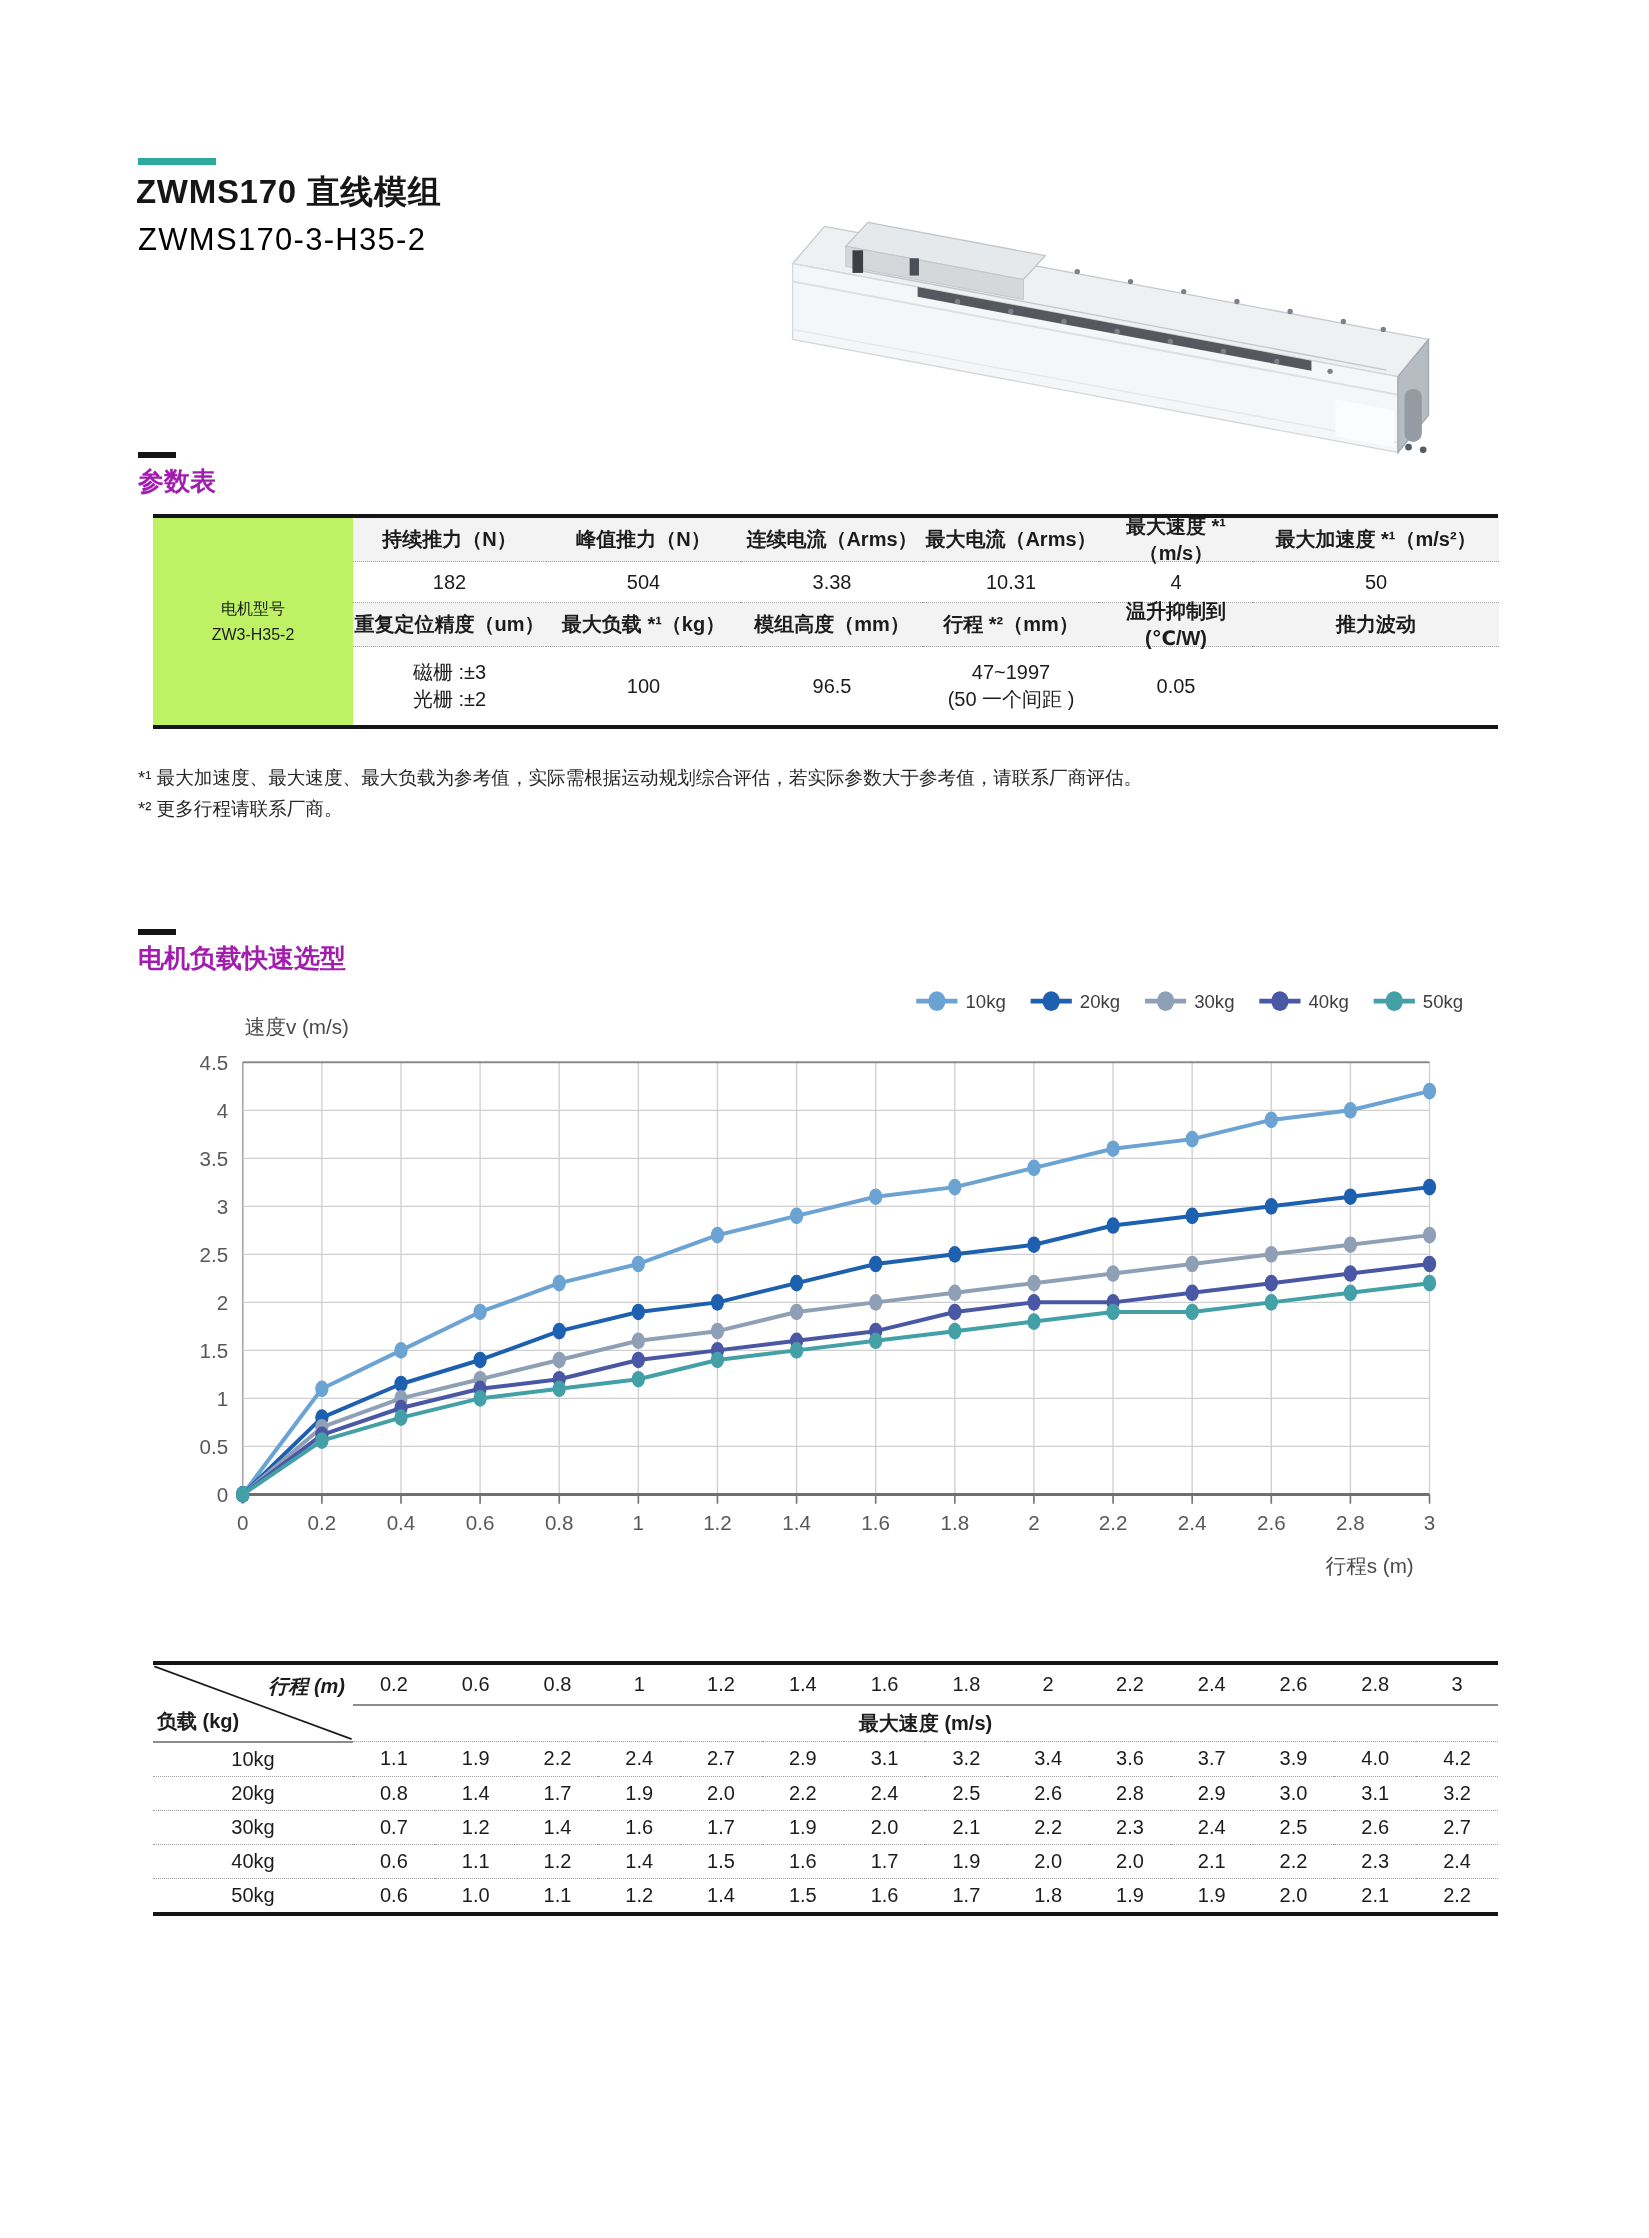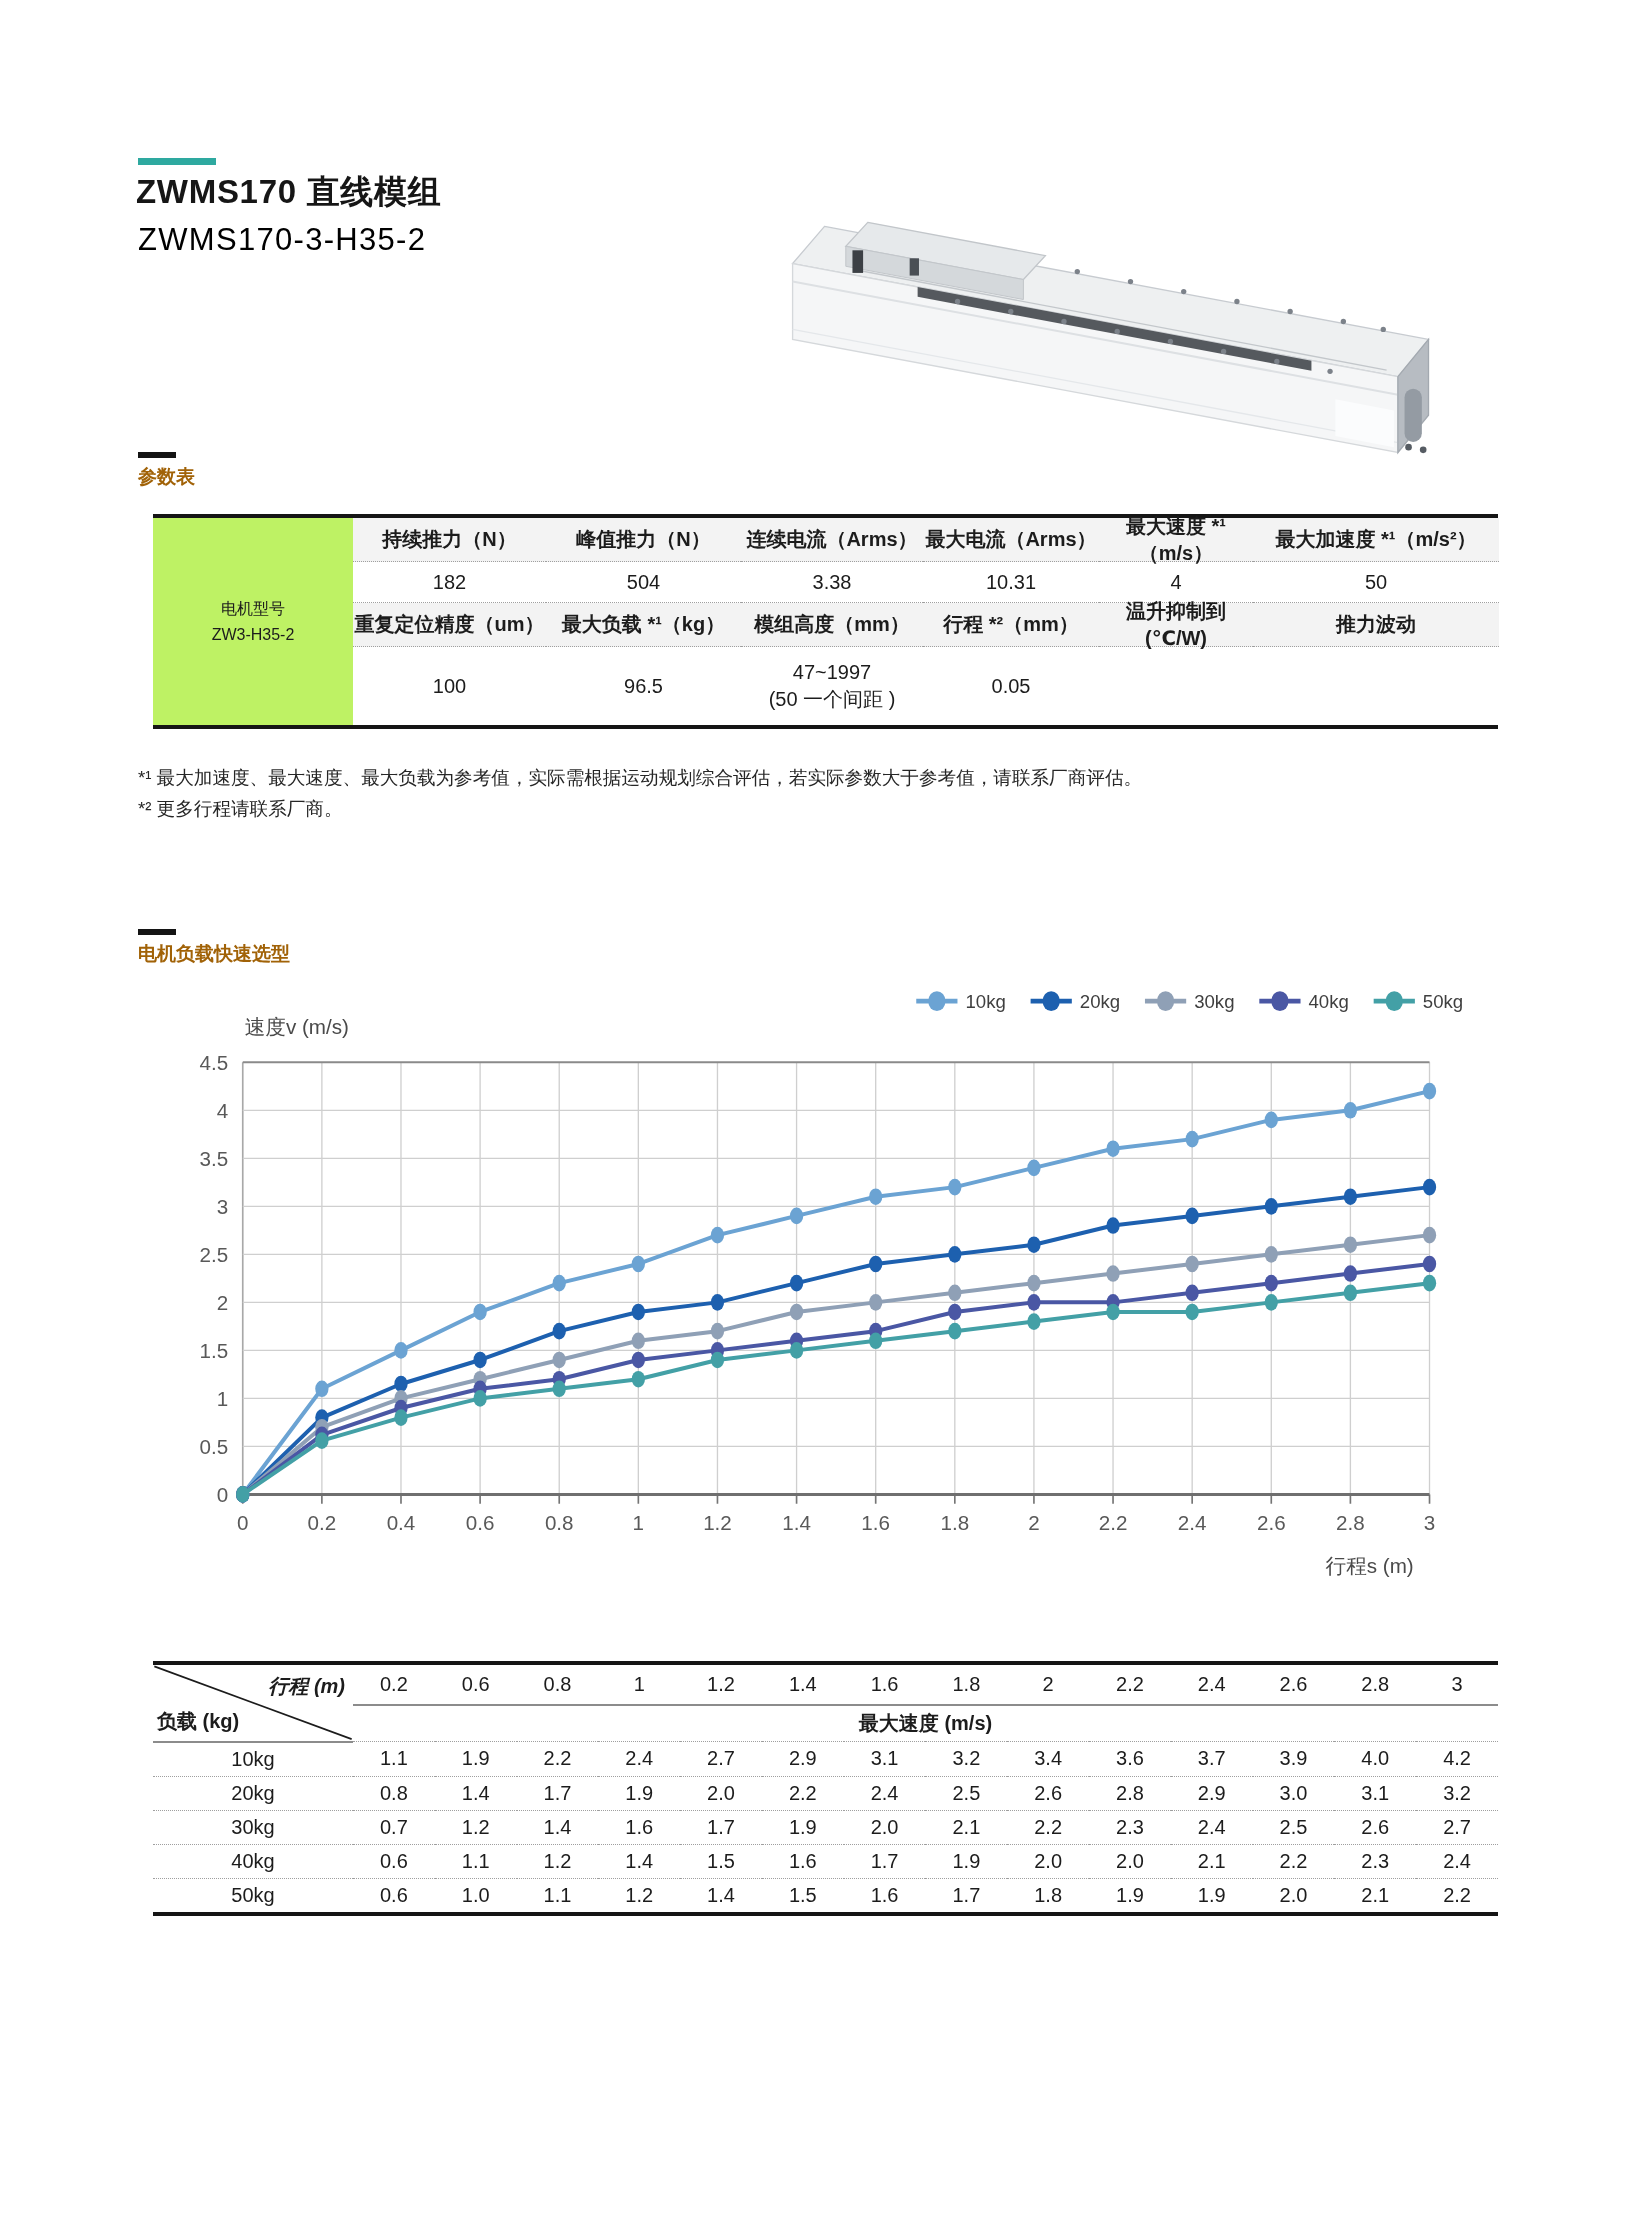--- a/index.html
+++ b/index.html
@@ -8,21 +8,21 @@
 
   
   .accent-bar{position:absolute;left:138px;top:158px;width:78px;height:7.3px;}
   .page-title{position:absolute;left:136px;top:170px;font-size:33px;font-weight:bold;color:#161616;letter-spacing:0.7px;margin:0;}
   .subtitle{position:absolute;left:138px;top:222px;font-size:31px;color:#000000;letter-spacing:1.3px;font-weight:normal;}
 
   .product{position:absolute;left:758px;top:165px;width:745px;height:293px;}
 
   
   .sec-bar{position:absolute;width:38px;height:6px;background:#141414;}
-  .sec-heading{position:absolute;font-size:19px;font-weight:bold;color:#a16207;margin:0;}
+  .sec-heading{position:absolute;font-size:26px;font-weight:bold;color:#a21caf;margin:0;}
 
   
   #param-table{position:absolute;left:153px;top:514px;width:1345px;display:grid;
     grid-template-columns:200px 193px 195px 182px 176px 154px 246px;
     grid-template-rows:44px 41px 44px 78px;
     border-top:4.7px solid #151515;border-bottom:4.7px solid #151515;}
   .pcell{display:flex;flex-direction:column;justify-content:center;align-items:center;
     font-size:20px;line-height:1.35;color:#1c1c1c;border-bottom:1.3px dotted #9f9f9f;text-align:center;}
   .pcell.phead{background:#f3f3f3;font-weight:bold;}
   .pcell.rlast{border-bottom:none;}
@@ -154,20 +154,24 @@
         <div>模组高度（mm）</div>
       </div>
       <div class="pcell phead">
         <div>行程 *²（mm）</div>
       </div>
       <div class="pcell phead">
         <div>温升抑制到 (℃/W)</div>
       </div>
       <div class="pcell phead">
         <div>推力波动</div>
+      </div>
+      <div class="pcell pval rlast">
+        <div>磁栅 :±3</div>
+        <div>光栅 :±2</div>
       </div>
       <div class="pcell pval rlast">
         <div>100</div>
       </div>
       <div class="pcell pval rlast">
         <div>96.5</div>
       </div>
       <div class="pcell pval rlast">
         <div>47~1997</div>
         <div>(50 一个间距 )</div>

